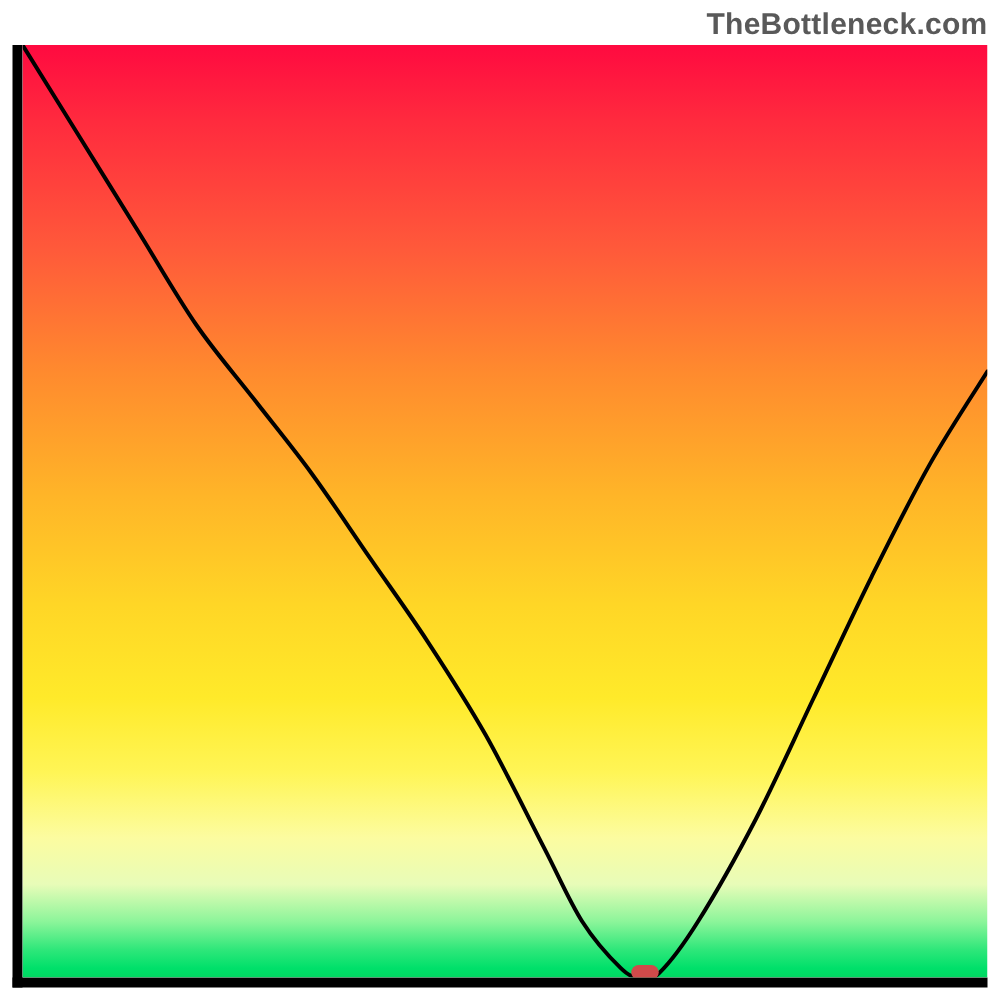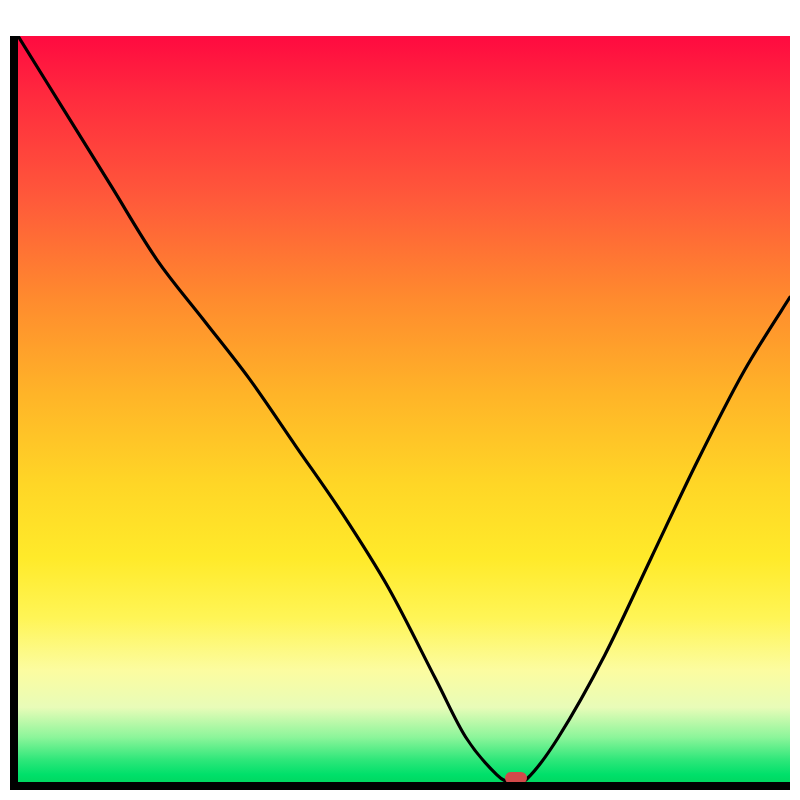--- a/index.html
+++ b/index.html
@@ -68,20 +68,21 @@
     height: 12px;
     border-radius: 6px;
     background: #d14a4a;
     transform: translate(-50%, -50%);
   }
 </style>
 </head>
 <body>
 
 <div class="chart-container">
+  <div class="watermark">TheBottleneck.com</div>
 
   <div class="plot-frame">
     <div class="gradient-bg"></div>
     <svg class="curve-layer" viewBox="0 0 772 746" preserveAspectRatio="none">
       <path d="M 0.00 0.00 C 7.72 12.43, 30.88 49.73, 46.32 74.60 C 61.76 99.47, 77.20 124.33, 92.64 149.20 C 108.08 174.07, 123.52 201.42, 138.96 223.80 C 154.40 246.18, 169.84 263.59, 185.28 283.48 C 200.72 303.37, 216.16 322.02, 231.60 343.16 C 247.04 364.30, 262.48 387.92, 277.92 410.30 C 293.36 432.68, 308.80 453.82, 324.24 477.44 C 339.68 501.06, 355.12 524.69, 370.56 552.04 C 386.00 579.39, 404.01 616.69, 416.88 641.56 C 429.75 666.43, 437.47 685.08, 447.76 701.24 C 458.05 717.40, 470.92 731.08, 478.64 738.54 C 486.36 746.00, 488.93 745.38, 494.08 746.00 C 499.23 746.62, 501.80 749.73, 509.52 742.27 C 517.24 734.81, 527.53 721.75, 540.40 701.24 C 553.27 680.73, 571.28 649.02, 586.72 619.18 C 602.16 589.34, 617.60 554.53, 633.04 522.20 C 648.48 489.87, 663.92 456.30, 679.36 425.22 C 694.80 394.14, 710.24 363.05, 725.68 335.70 C 741.12 308.35, 764.28 273.53, 772.00 261.10" fill="none" stroke="#000" stroke-width="3.2" stroke-linejoin="round" stroke-linecap="round"></path>
     </svg>
     <div class="dip-marker" style="left: 497.94px; top: 742.27px; background: rgb(209, 74, 74);"></div>
   </div>
 </div>
 

